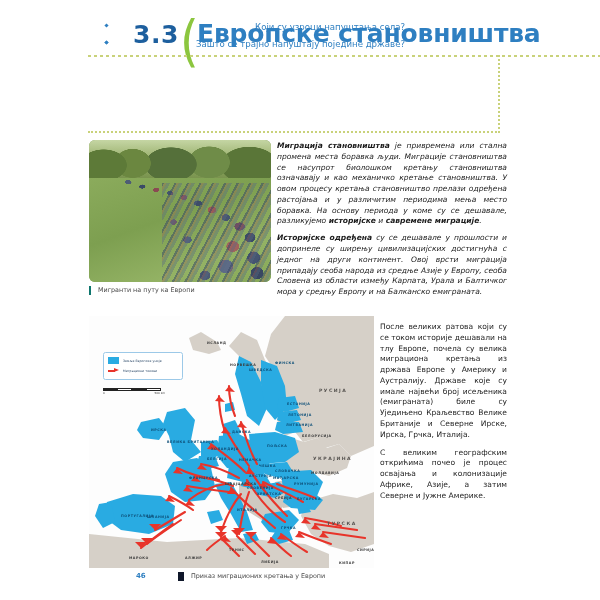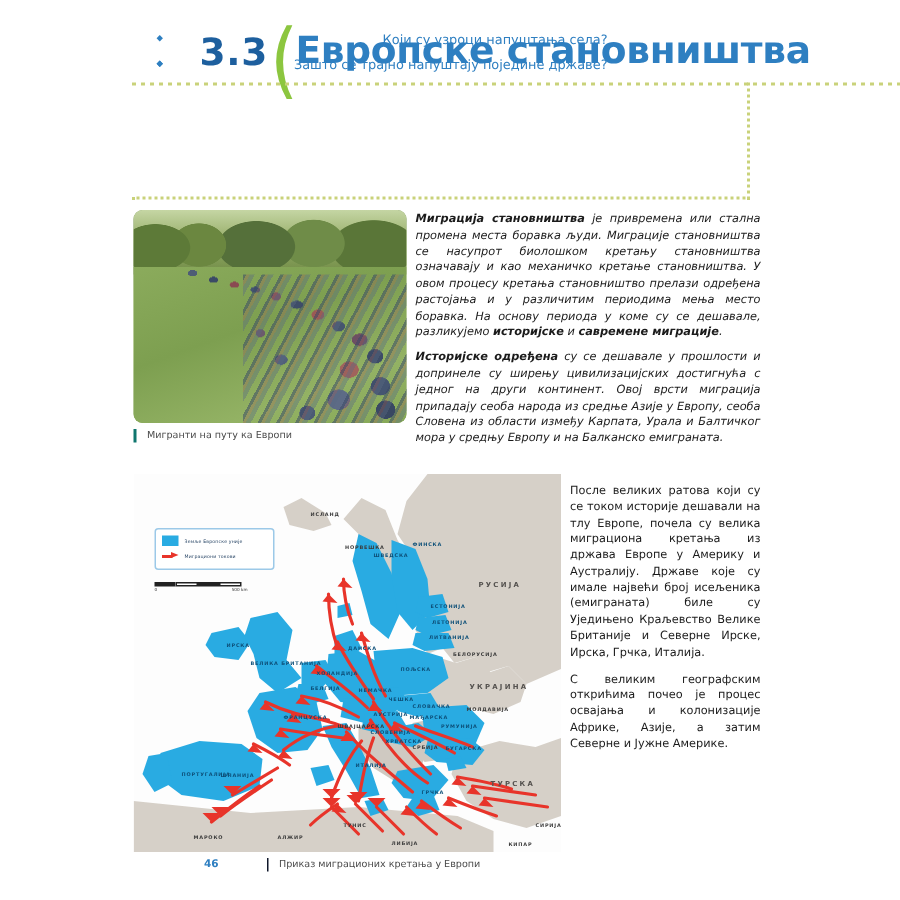--- a/index.html
+++ b/index.html
@@ -152,21 +152,21 @@
   .scalebar .bar i:nth-child(odd) { background: #222; }
   .scalebar .bar i:nth-child(even) { background: #fff; border: .4px solid #222; }
   .scalebar .lbls { display: flex; justify-content: space-between; width: 62px; font-size: 2.8px; color: #333; margin-top: .5px; }
 
   .map-lbl { position: absolute; font-size: 3.3px; color: #3b3b3b; letter-spacing: .55px; font-weight: bold; white-space: nowrap; }
   .map-lbl.big { font-size: 4.6px; letter-spacing: 1.5px; color: #55524f; }
   .map-lbl.eu { color: #0d4f78; }
 
   .cap-map {
     position: absolute; left: 178px; top: 572px; width: 250px;
-    padding-left: 7px; border-left: 1px solid #0f172a;
+    padding-left: 7px; border-left: 6px solid #0f172a;
     font-size: 6.4px; color: #4a4a4a; line-height: 1.4;
   }
   .pageno {
     position: absolute; left: 108px; top: 572px;
     font-size: 7px; color: #2e7fc1; font-weight: bold; margin-left: 28px;
   }
 </style>
 </head>
 <body>
 

